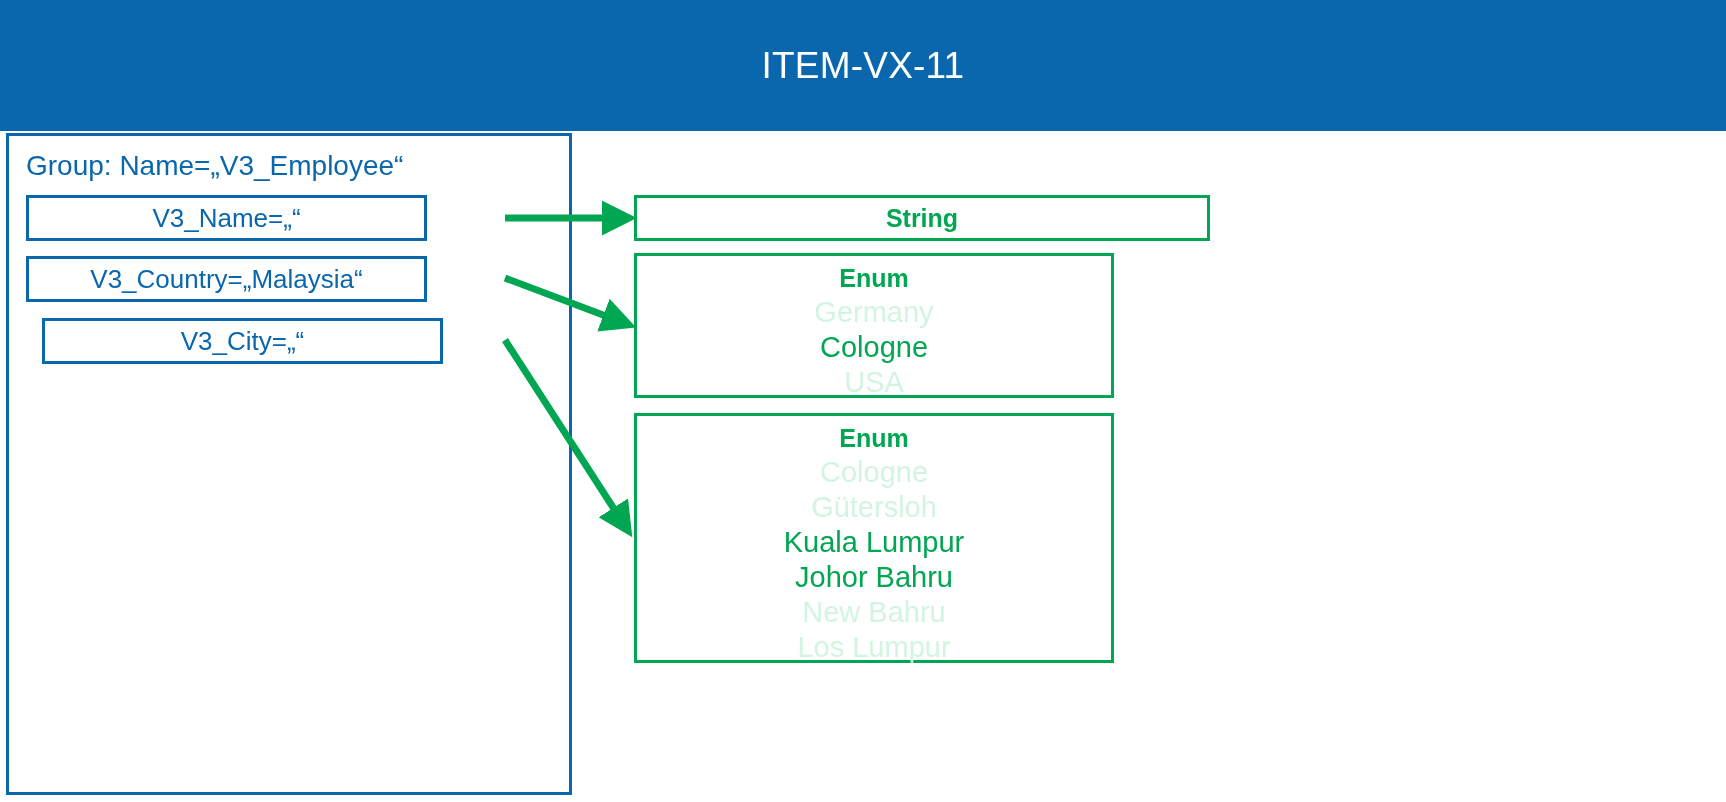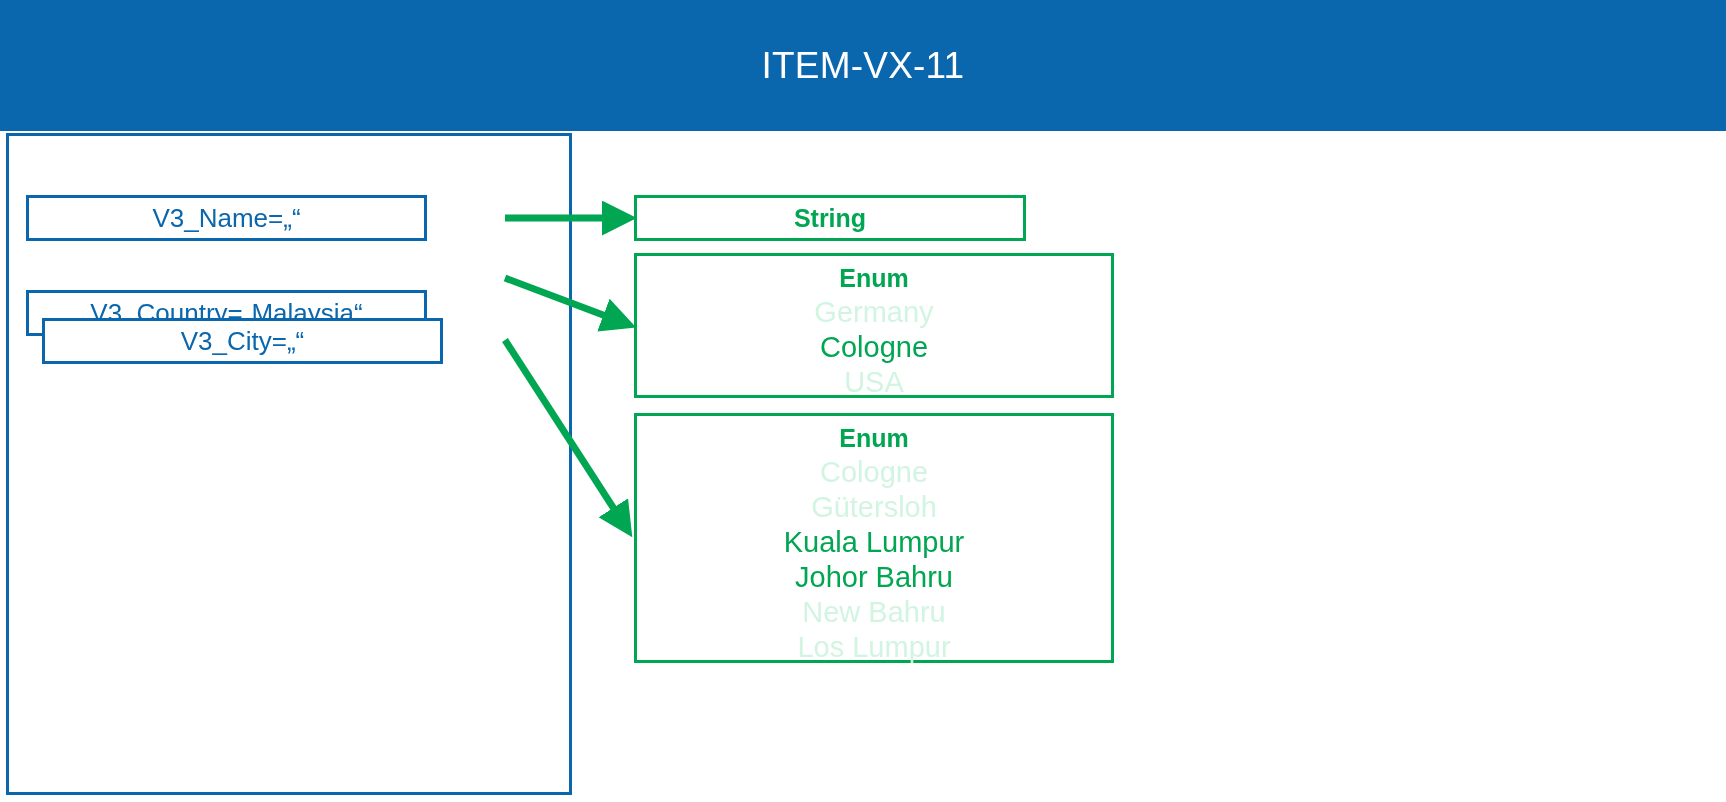--- a/index.html
+++ b/index.html
@@ -34,30 +34,30 @@
     position:absolute;left:26px;top:152px;
     color:#0a67ad;font-size:28px;line-height:1;white-space:nowrap;
   }
   .field-box{
     position:absolute;left:26px;width:401px;height:46px;
     border:3px solid #0a67ad;box-sizing:border-box;background:#ffffff;
     display:flex;align-items:center;justify-content:center;
     color:#0a67ad;font-size:26px;white-space:nowrap;
   }
   .fb1{top:195px;}
-  .fb2{top:256px;margin-top:34px;}
+  .fb2{top:256px;}
   .fb3{top:318px;margin-left:16px;}
 
   
   .type-box{
     position:absolute;left:634px;
     border:3px solid #00a651;box-sizing:border-box;background:#ffffff;
     display:flex;flex-direction:column;align-items:center;
   }
-  .tb-string{top:195px;width:392px;height:46px;justify-content:center;}
+  .tb-string{top:195px;width:576px;height:46px;justify-content:center;}
   .tb-enum1{top:253px;width:480px;height:145px;padding-top:5px;}
   .tb-enum2{top:413px;width:480px;height:250px;padding-top:5px;}
 
   .type-title{
     color:#00a651;font-size:25px;font-weight:bold;line-height:34px;
     white-space:nowrap;
   }
   .enum-item{
     font-size:29px;line-height:35px;white-space:nowrap;
   }
@@ -72,20 +72,21 @@
 <body>
 
 <div id="stage">
 
   <div class="header">
     <div class="header-title">ITEM-VX-11</div>
   </div>
 
   <div class="group-panel"></div>
 
+  <div class="group-label">Group: Name=„V3_Employee“</div>
 
   <div class="field-box fb1">V3_Name=„“</div>
   <div class="field-box fb2">V3_Country=„Malaysia“</div>
   <div class="field-box fb3">V3_City=„“</div>
 
   <div class="type-box tb-string">
     <div class="type-title">String</div>
   </div>
 
   <div class="type-box tb-enum1">

